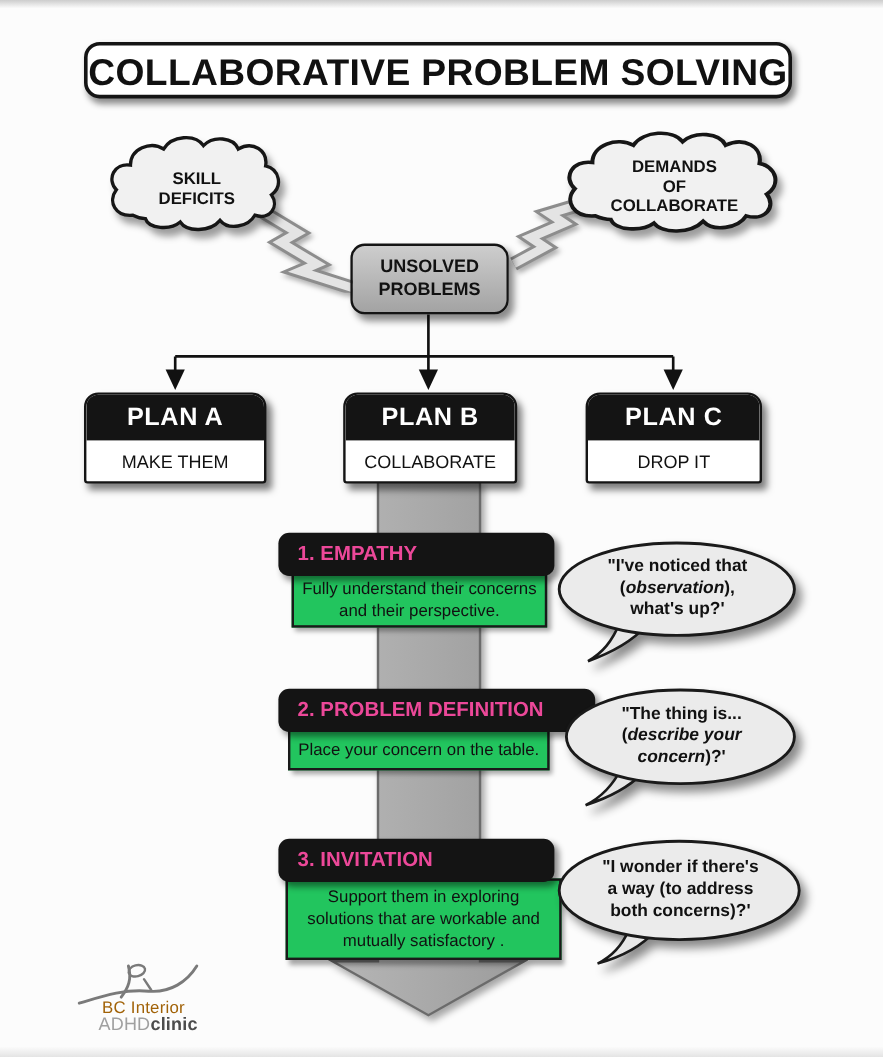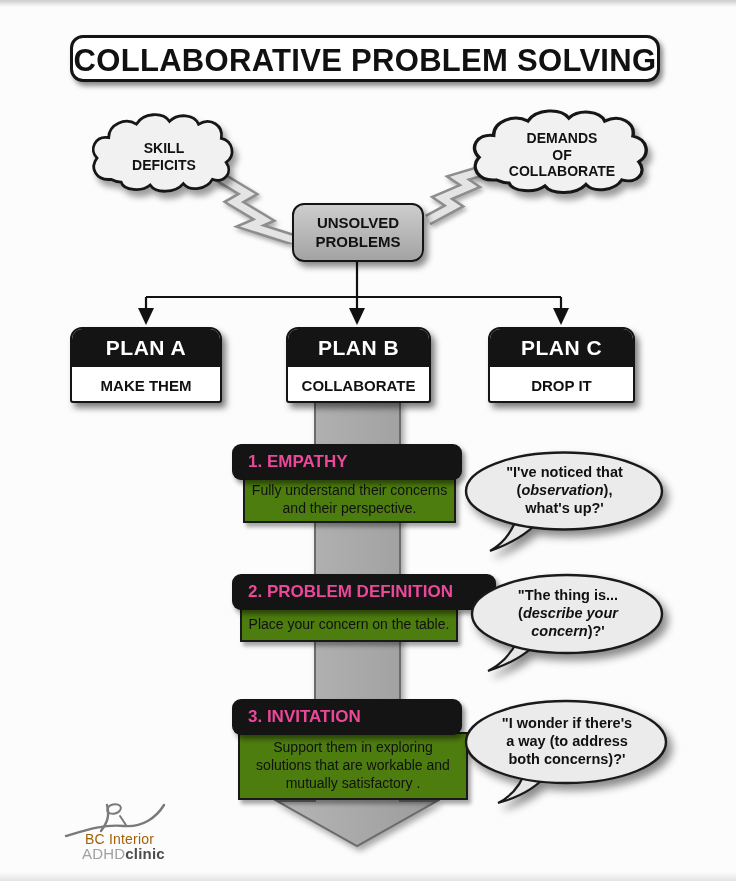--- a/index.html
+++ b/index.html
@@ -50,32 +50,32 @@
     top:327px;height:76px;box-sizing:border-box;
     border:2.2px solid #141414;border-radius:12px 12px 3px 3px;overflow:hidden;
     background:#fff;box-shadow:4px 5px 6px rgba(0,0,0,.5);z-index:3;
   }
   .plan-a{left:70px;width:152px;}
   .plan-b{left:286px;width:145px;}
   .plan-c{left:488px;width:147px;}
   .plan-head{height:38px;background:#141414;color:#fff;display:flex;align-items:center;justify-content:center;
     font-weight:bold;font-size:21px;letter-spacing:.5px;}
   .plan-body{height:36px;display:flex;align-items:center;justify-content:center;
-    font-weight:bold;font-size:15px;}
+    font-weight:normal;font-size:15px;}
 
   .big-arrow{left:270px;top:400px;z-index:1;filter:drop-shadow(3px 4px 3px rgba(0,0,0,.35));}
 
   
   .step-head{
     height:36px;box-sizing:border-box;background:#141414;border-radius:9px;
     color:#ec4899;font-weight:bold;font-size:17px;display:flex;align-items:center;
     padding-left:16px;box-shadow:3px 4px 5px rgba(0,0,0,.45);z-index:4;
   }
   .step-box{
-    box-sizing:border-box;background:#4d7c0f;border:2px solid #1a1a1a;
+    box-sizing:border-box;background:#22c55e;border:2px solid #1a1a1a;
     display:flex;flex-direction:column;align-items:center;justify-content:center;
     font-size:14px;line-height:1.28;text-align:center;
     box-shadow:3px 4px 4px rgba(0,0,0,.35);z-index:3;
   }
   .head-1{left:232px;top:444px;width:230px;}
   .box-1{left:243px;top:477px;width:213px;height:46px;}
   .head-2{left:232px;top:574px;width:264px;}
   .box-2{left:240px;top:607px;width:218px;height:35px;}
   .head-3{left:232px;top:699px;width:230px;}
   .box-3{left:238px;top:732px;width:230px;height:68px;}

